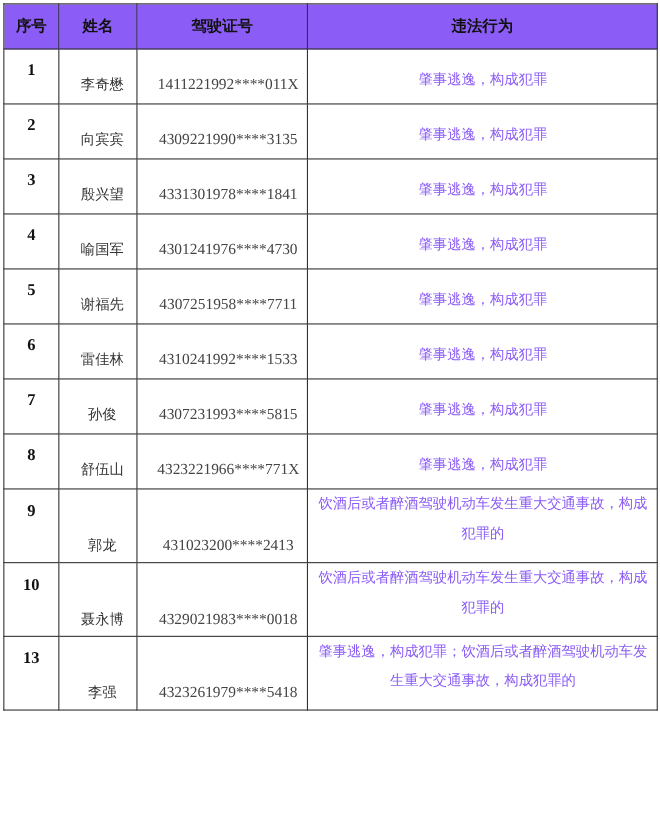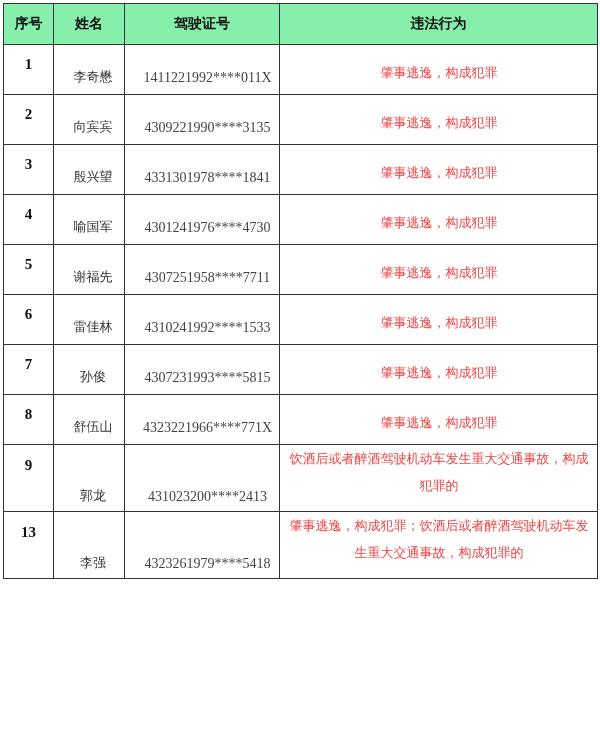--- a/index.html
+++ b/index.html
@@ -11,21 +11,21 @@
     table-layout: fixed;
     font-family: "DejaVu Serif", "Liberation Serif", serif;
     color: #222;
   }
   col.c-no { width: 50px; }
   col.c-name { width: 71px; }
   col.c-lic { width: 155px; }
   col.c-act { width: 318px; }
   th, td { border: 1px solid #333; padding: 0; text-align: center; }
   thead th {
-    background: #86efac;
+    background: #8b5cf6;
     height: 40px;
     font-family: "DejaVu Serif", "Liberation Serif", serif;
     font-weight: bold;
     font-size: 14px;
     color: #111;
     text-align: center;
     vertical-align: middle;
   }
   tr.short td { height: 39px; }
   tr.tall td { height: 54px; }
@@ -49,21 +49,21 @@
   td.lic {
     font-family: "Liberation Serif", "DejaVu Serif", serif;
     font-size: 14px;
     color: #444;
     padding-left: 11px;
     white-space: nowrap;
   }
   td.act {
     font-family: "DejaVu Sans", "Liberation Sans", sans-serif;
     font-size: 13px;
-    color: #ef4444;
+    color: #8b5cf6;
     padding-left: 7px;
     padding-right: 6px;
     line-height: 27px;
   }
   tr.tall td.act { vertical-align: top; padding-top: 0; }
 </style>
 </head>
 <body>
 
 <table>
@@ -130,20 +130,26 @@
       <td class="lic">4323221966****771X</td>
       <td class="act">肇事逃逸，构成犯罪</td>
     </tr>
     <tr class="tall">
       <td class="no">9</td>
       <td class="name">郭龙</td>
       <td class="lic">431023200****2413</td>
       <td class="act">饮酒后或者醉酒驾驶机动车发生重大交通事故，构成犯罪的</td>
     </tr>
     <tr class="tall">
+      <td class="no">10</td>
+      <td class="name">聂永博</td>
+      <td class="lic">4329021983****0018</td>
+      <td class="act">饮酒后或者醉酒驾驶机动车发生重大交通事故，构成犯罪的</td>
+    </tr>
+    <tr class="tall">
       <td class="no">13</td>
       <td class="name">李强</td>
       <td class="lic">4323261979****5418</td>
       <td class="act">肇事逃逸，构成犯罪；饮酒后或者醉酒驾驶机动车发生重大交通事故，构成犯罪的</td>
     </tr>
 
   </tbody>
 </table>
 
 </body></html>

